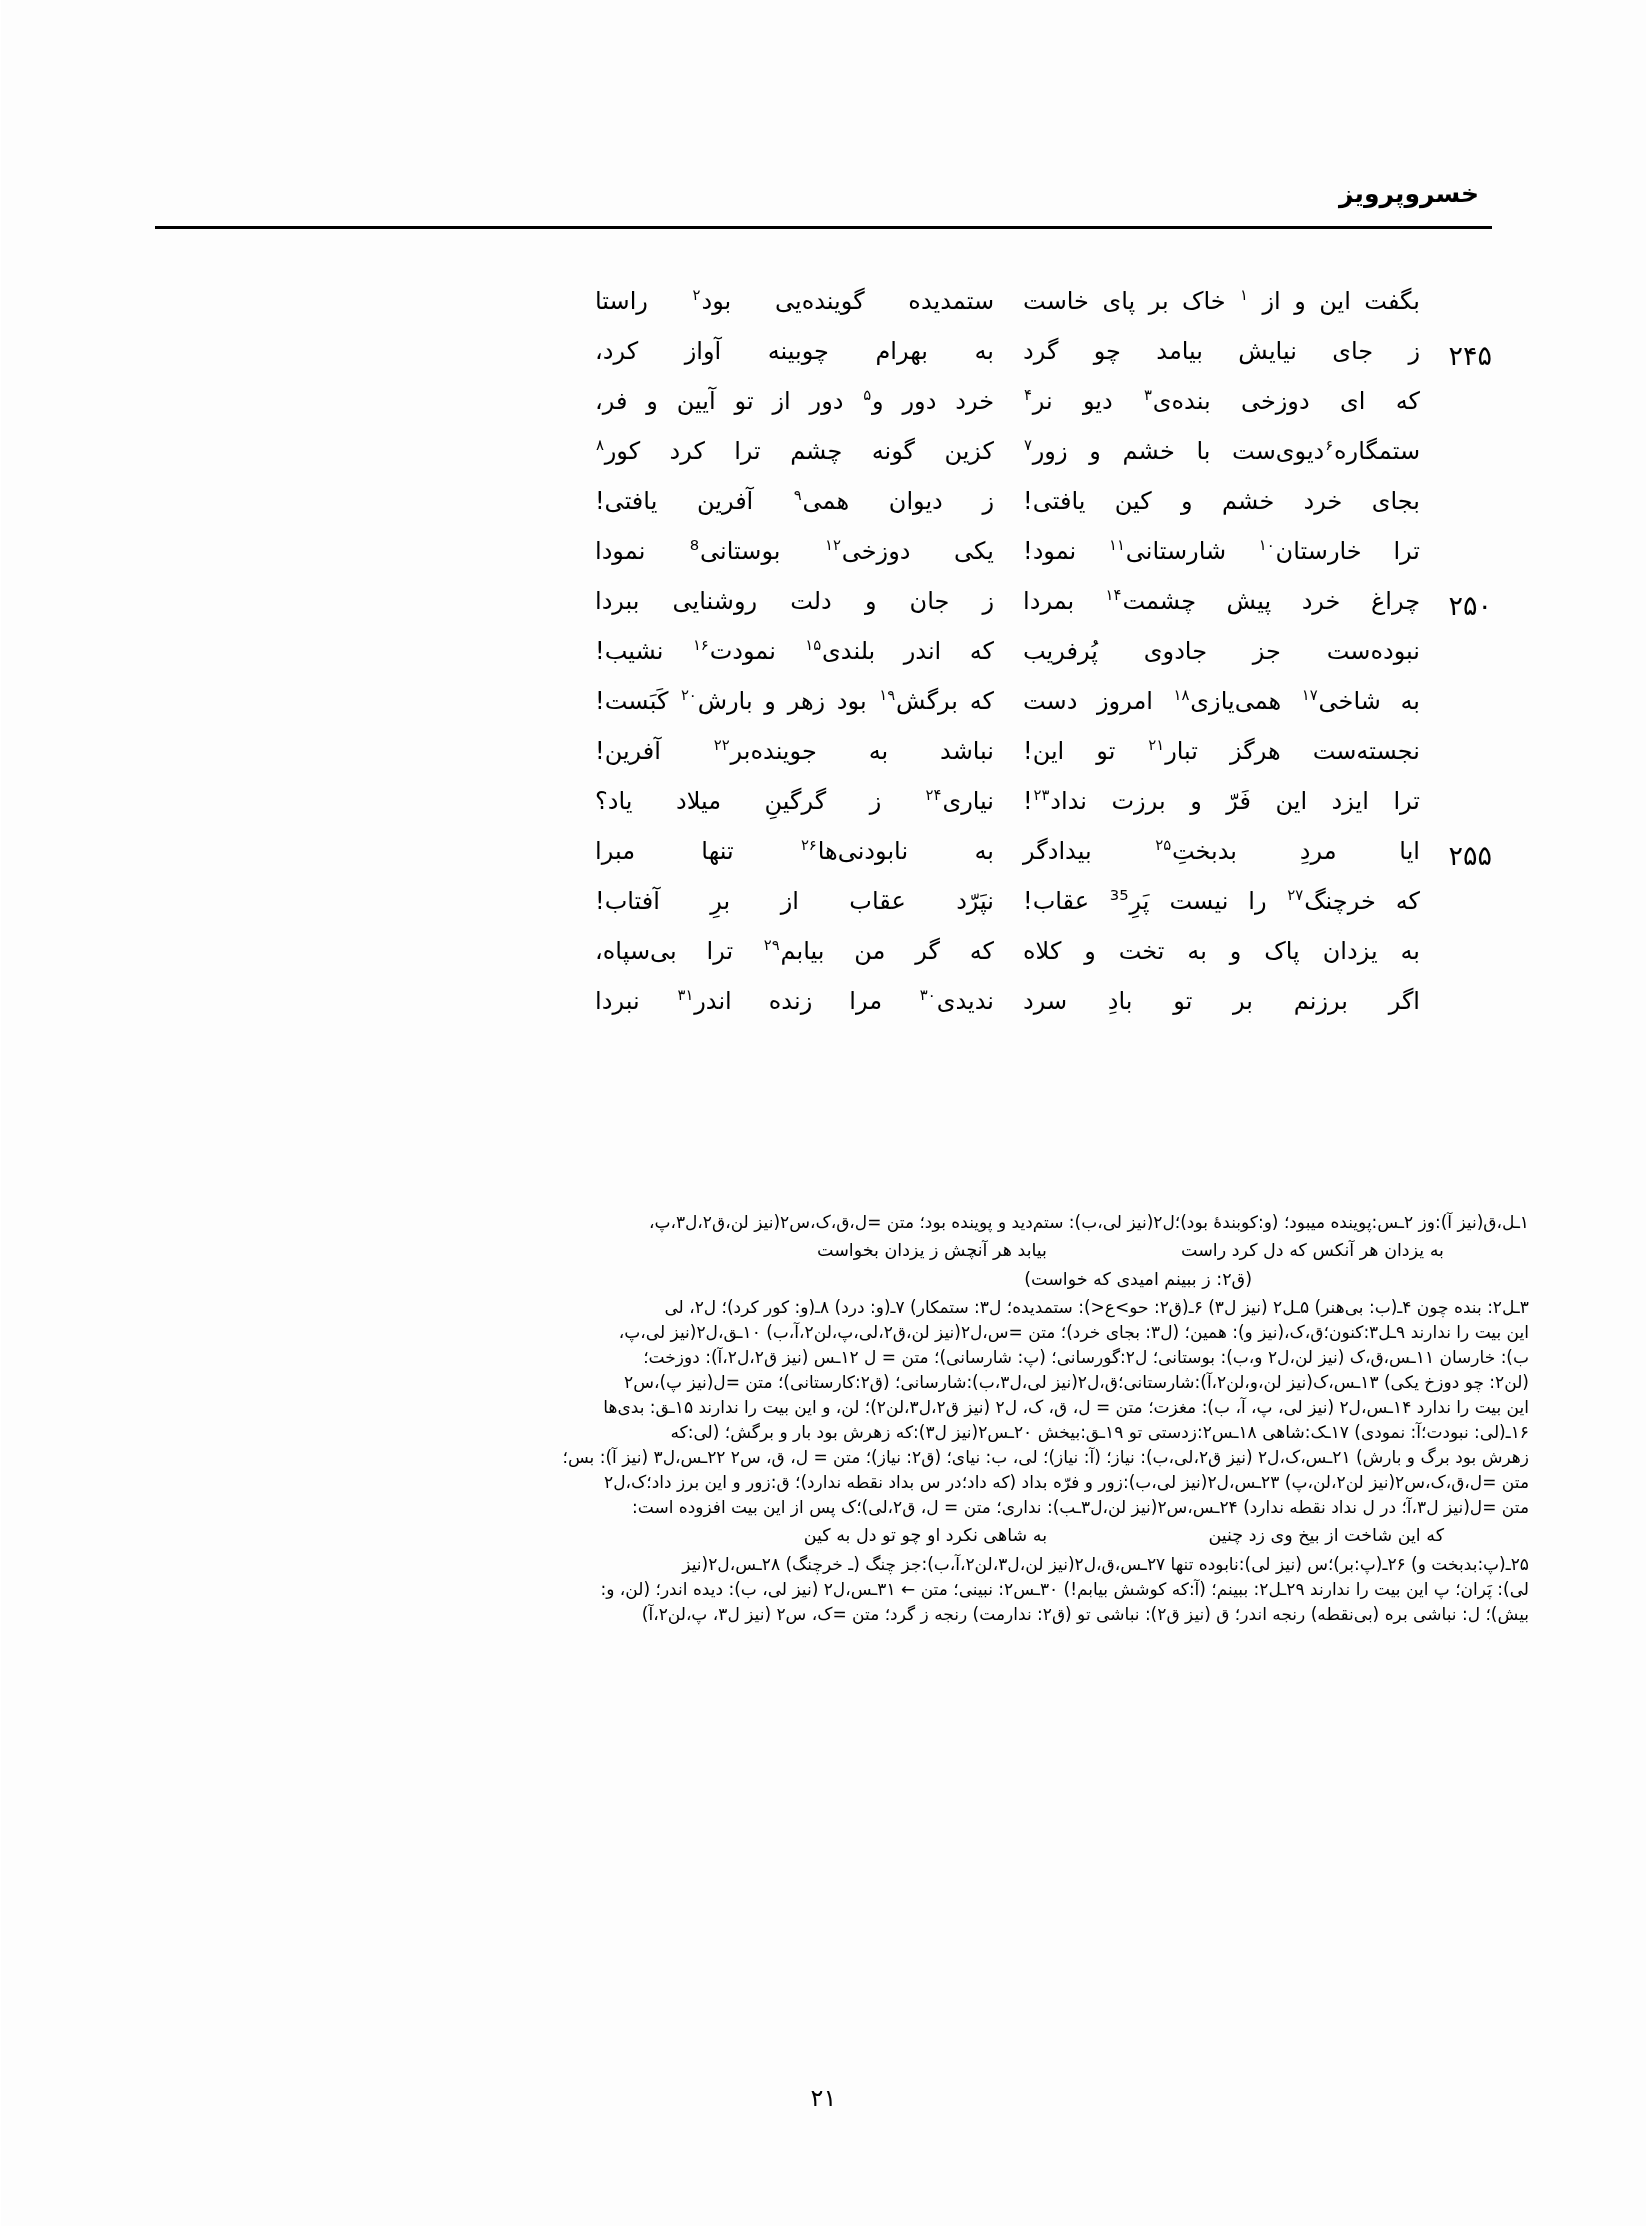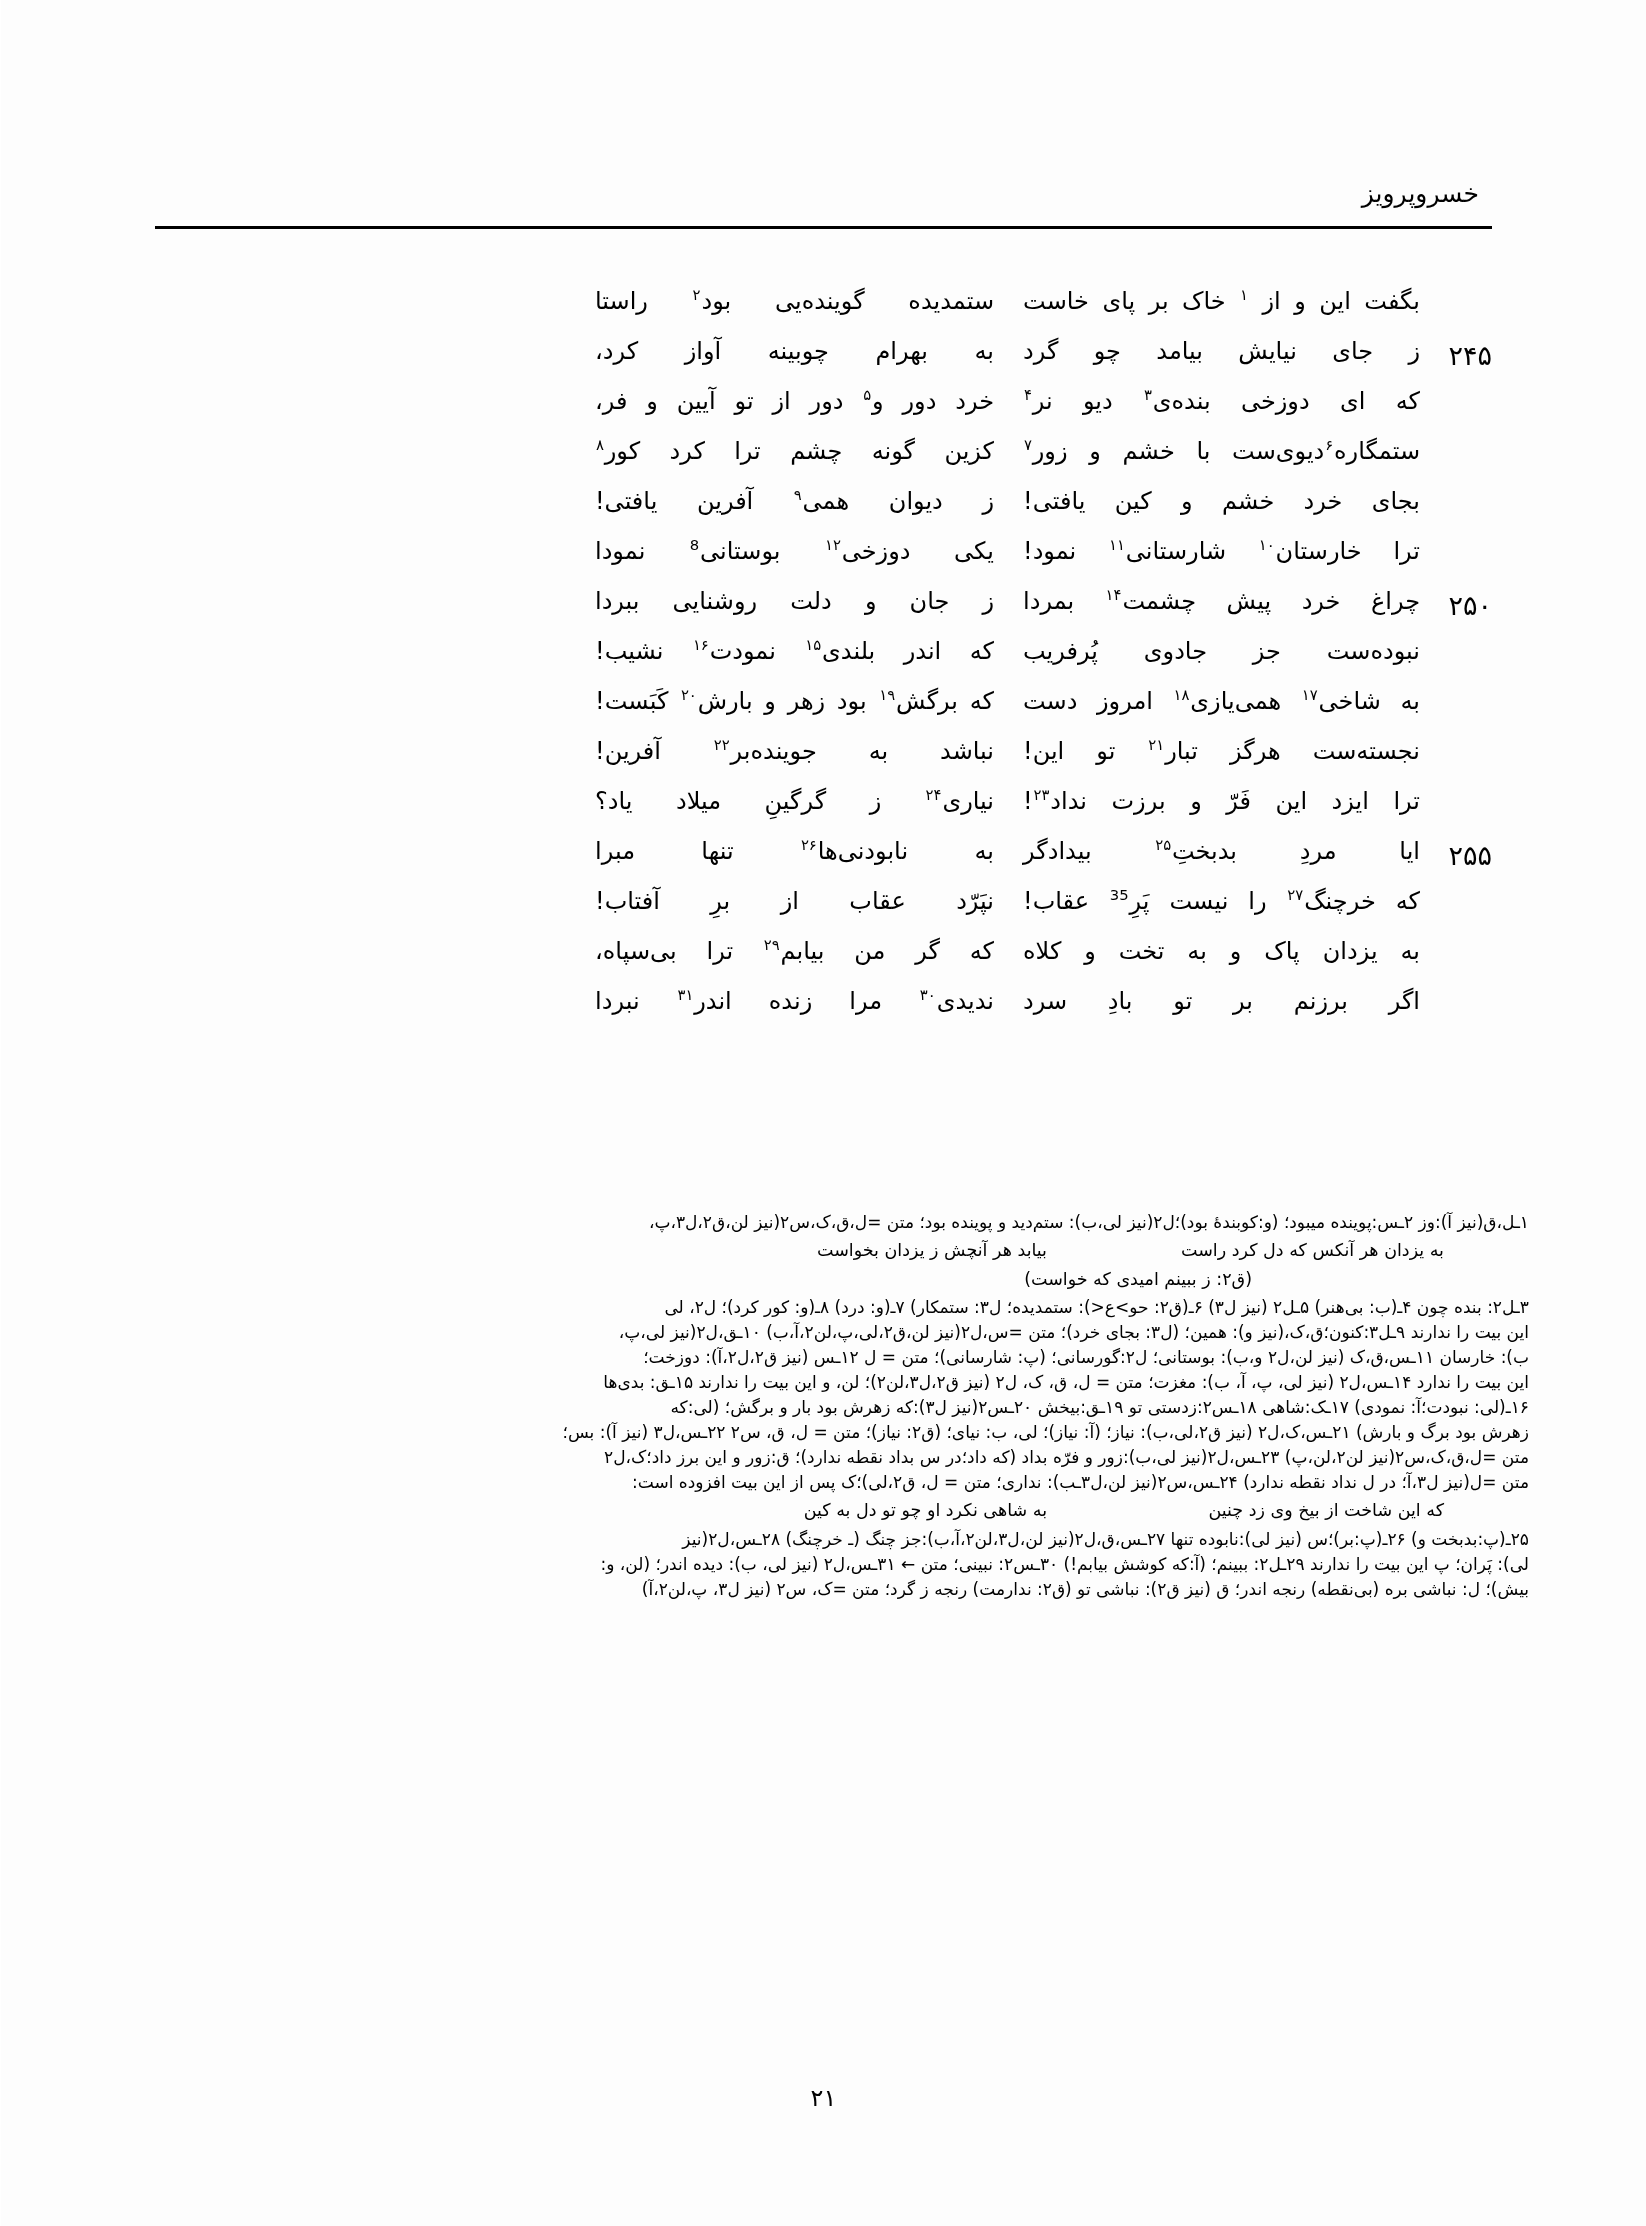--- a/index.html
+++ b/index.html
@@ -28,21 +28,21 @@
     top: 181px;
     right: 155px;
     left: 155px;
     height: 54px;
   }
   .runhead-title {
     position: absolute;
     right: 13px;
     top: 0px;
     font-size: 25px;
-    font-weight: normal;
+    font-weight: bold;
     letter-spacing: 0px;
     line-height: 1;
     white-space: nowrap;
   }
   .runhead-rule {
     position: absolute;
     right: 0;
     left: 0;
     top: 45px;
     height: 2.8px;
@@ -431,20 +431,21 @@
       <div class="h1">به یزدان هر آنکس که دل کرد راست</div>
       <div class="h2">بیابد هر آنچش ز یزدان بخواست</div>
     </div>
     <div class="note-couplet center2">
       <div class="h2">(ق۲: ز ببینم امیدی که خواست)</div>
     </div>
 
     <div class="note-line tight">۳ـل۲: بنده چون  ۴ـ(ب: بی‌هنر)  ۵ـل۲ (نیز ل۳)  ۶ـ(ق۲: حو&gt;ع&lt;): ستمدیده؛ ل۳: ستمکار)   ۷ـ(و: درد)   ۸ـ(و: کور کرد)؛ ل۲، لی</div>
     <div class="note-line tight">این بیت را ندارند  ۹ـل۳:کنون؛ق،ک،(نیز و): همین؛ (ل۳: بجای خرد)؛ متن =س،ل۲(نیز لن،ق۲،لی،پ،لن۲،آ،ب)  ۱۰ـق،ل۲(نیز لی،پ،</div>
     <div class="note-line tight">ب): خارسان  ۱۱ـس،ق،ک (نیز لن،ل۲ و،ب): بوستانی؛ ل۲:گورسانی؛ (پ: شارسانی)؛ متن = ل   ۱۲ـس (نیز ق۲،ل۲،آ): دوزخت؛</div>
+    <div class="note-line tight">(لن۲: چو دوزخ یکی)   ۱۳ـس،ک(نیز لن،و،لن۲،آ):شارستانی؛ق،ل۲(نیز لی،ل۳،ب):شارسانی؛ (ق۲:کارستانی)؛ متن =ل(نیز پ)،س۲</div>
     <div class="note-line tight">این بیت را ندارد  ۱۴ـس،ل۲ (نیز لی، پ، آ، ب): مغزت؛ متن = ل، ق، ک، ل۲ (نیز ق۲،ل۳،لن۲)؛ لن، و این بیت را ندارند   ۱۵ـق: بدی‌ها</div>
     <div class="note-line tight">۱۶ـ(لی: نبودت؛آ: نمودی)   ۱۷ـک:شاهی  ۱۸ـس۲:زدستی تو  ۱۹ـق:بیخش  ۲۰ـس۲(نیز ل۳):که زهرش بود بار و برگش؛ (لی:که</div>
     <div class="note-line tight">زهرش بود برگ و بارش)   ۲۱ـس،ک،ل۲ (نیز ق۲،لی،ب): نیاز؛ (آ: نیاز)؛ لی، ب: نیای؛ (ق۲: نیاز)؛ متن = ل، ق، س۲   ۲۲ـس،ل۳ (نیز آ): بس؛</div>
     <div class="note-line tight">متن =ل،ق،ک،س۲(نیز لن۲،لن،پ)   ۲۳ـس،ل۲(نیز لی،ب):زور و فرّه بداد (که داد؛در س بداد نقطه ندارد)؛ ق:زور و این برز داد؛ک،ل۲</div>
     <div class="note-line tight">متن =ل(نیز ل۳،آ؛ در ل نداد نقطه ندارد)   ۲۴ـس،س۲(نیز لن،ل۳ـب): نداری؛ متن = ل، ق۲،لی)؛ک پس از این بیت افزوده است:</div>
 
     <div class="note-couplet">
       <div class="h1">که این شاخت از بیخ وی زد چنین</div>
       <div class="h2">به شاهی نکرد او چو تو دل به کین</div>
     </div>

